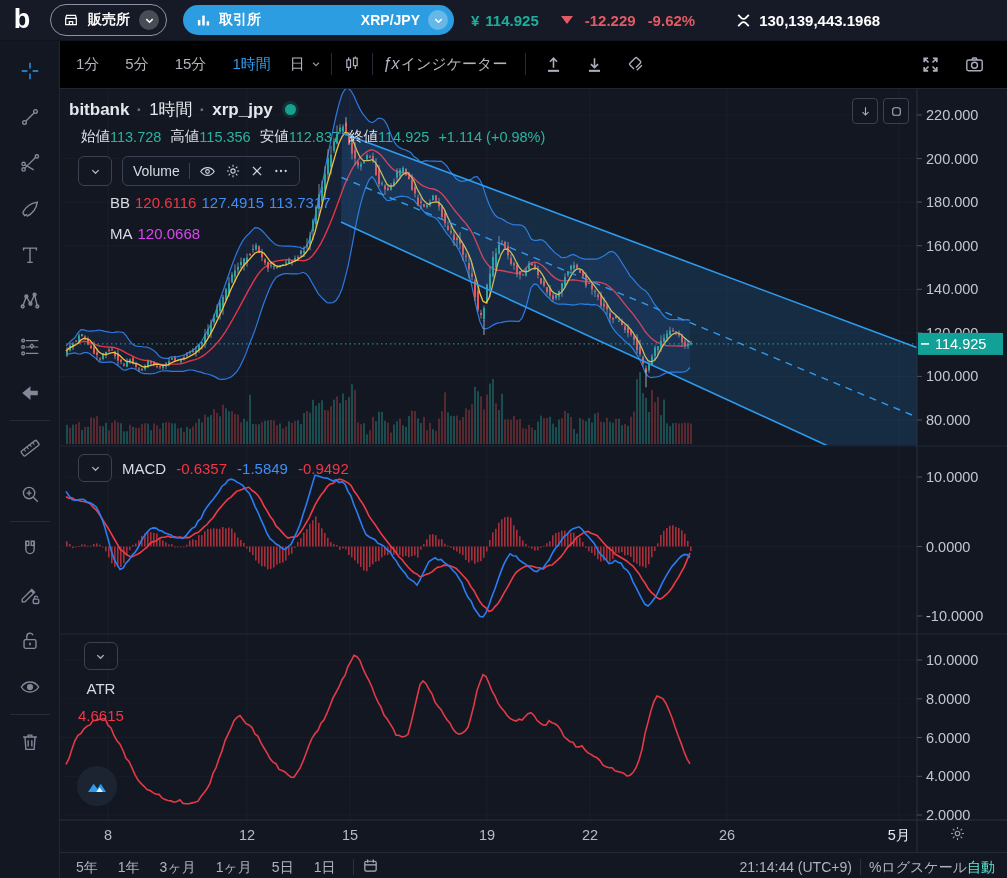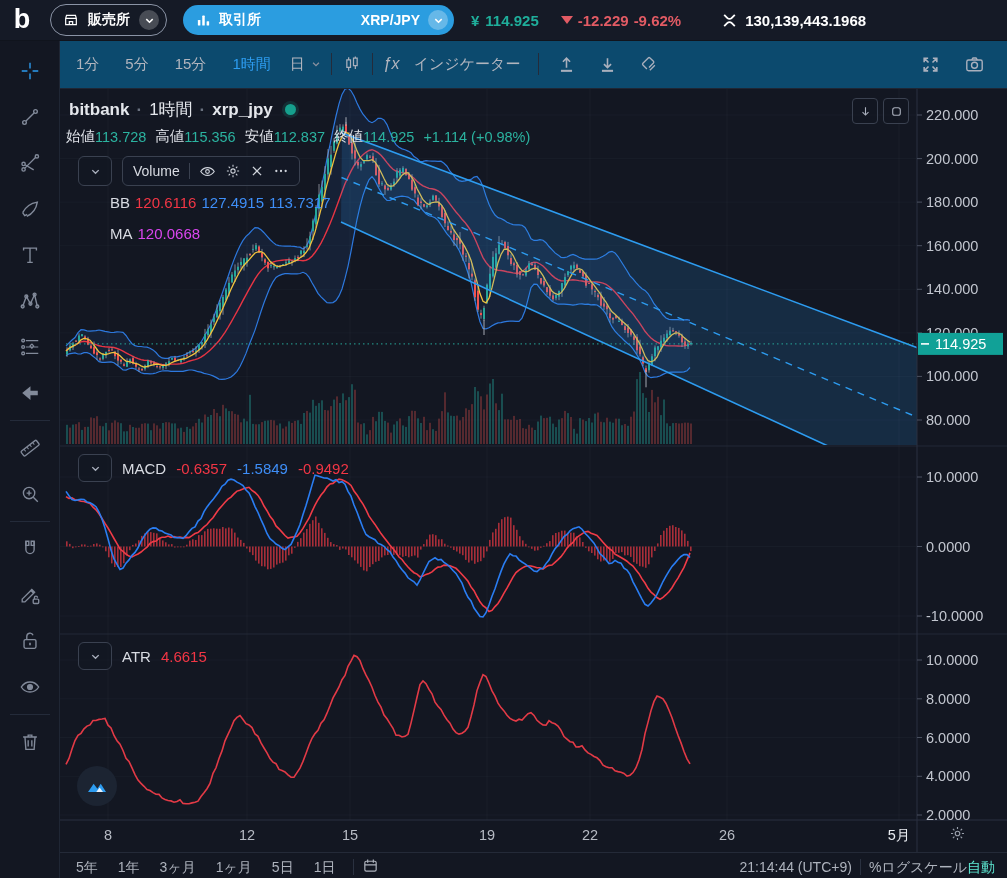--- a/index.html
+++ b/index.html
@@ -11,63 +11,63 @@
           display:flex;align-items:center;z-index:40;border-bottom:1px solid #10141d;}
   .logo-b{margin-left:8px;width:28px;height:28px;color:#fff;font-weight:700;font-size:27px;
           line-height:26px;text-align:center;}
   .pill{height:30px;border-radius:16px;display:flex;align-items:center;color:#fff;font-size:14px;font-weight:700;}
   .pill-exchange{margin-left:16px;width:252px;background:#2b9de0;padding:0 6px 0 13px;justify-content:space-between;cursor:pointer;}
   .pill-otc{margin-left:14px;background:transparent;border:1px solid #8a93a5;padding:0 7px 0 12px;gap:9px;cursor:pointer;}
   .pill .grp{display:flex;align-items:center;gap:8px;}
   .chev-circle{width:20px;height:20px;border-radius:50%;background:rgba(255,255,255,.28);
                display:flex;align-items:center;justify-content:center;}
   .tb-price{margin-left:17px;font-size:15px;font-weight:700;color:#1fae9b;display:flex;gap:6px;align-items:center;}
-  .tb-change{margin-left:22px;font-size:15px;font-weight:700;color:#e25b64;display:flex;gap:5px;align-items:center;}
+  .tb-change{margin-left:22px;font-size:15px;font-weight:700;color:#e25b64;display:flex;gap:12px;align-items:center;}
   .tri-down{width:0;height:0;border-left:6px solid transparent;border-right:6px solid transparent;border-top:8px solid #e25b64;}
   .tb-balance{margin-left:40px;font-size:15px;font-weight:700;color:#fff;display:flex;gap:7px;align-items:center;}
   
   .toolbar{position:absolute;left:60px;top:40px;width:947px;height:48px;display:flex;align-items:center;
-           font-size:15px;color:#b2b5be;border-bottom:1px solid #1f2634;z-index:30;background:#0c4a6e;}
+           font-size:15px;color:#b2b5be;border-bottom:1px solid #1f2634;z-index:30;background:#000000;}
   .tb-int{padding:0 13px;cursor:pointer;}
   .tb-int.active{color:#2d9cf0;}
   .tb-item{cursor:pointer;display:flex;align-items:center;}
   .tb-sep{width:1px;height:22px;background:#242b3a;margin:0 10px;}
   .tb-right{margin-left:auto;display:flex;align-items:center;gap:24px;margin-right:22px;color:#aab0bd;}
   
   .sidebar{position:absolute;left:0;top:40px;width:60px;height:838px;background:#131722;
            border-right:1px solid #1f2634;display:flex;flex-direction:column;align-items:center;
            padding-top:8px;box-sizing:border-box;z-index:30;}
   .side-tool{width:44px;height:46px;display:flex;align-items:center;justify-content:center;color:#828a9a;cursor:pointer;border-radius:6px;}
   .side-tool.active{color:#2d9cf0;}
   .side-div{width:40px;height:1px;background:#242b3a;margin:4px 0;}
   .side-collapse{position:absolute;left:48px;top:766px;color:#5d6575;font-size:14px;cursor:pointer;}
   
   .chart-area{position:absolute;left:60px;top:88px;width:947px;height:764px;z-index:10;}
   .overlay{position:absolute;z-index:20;}
   .title-row{left:9px;top:10px;display:flex;align-items:center;font-size:17px;color:#e4e7ec;}
   .title-row .sep{color:#6b7280;margin:0 7px;font-weight:700;}
   .t-bold{font-weight:700;}
   .live-dot{width:11px;height:11px;border-radius:50%;background:#16a08d;margin-left:12px;box-shadow:0 0 0 3px rgba(22,160,141,.18);}
-  .ohlc-row{left:6px;top:39px;display:flex;align-items:center;font-size:14.5px;}
+  .ohlc-row{left:21px;top:39px;display:flex;align-items:center;font-size:14.5px;}
   .ohlc-row .lbl{color:#dfe2e8;}
   .ohlc-row .val{color:#2bb3a0;margin-right:9px;}
   .chg{color:#2bb3a0;}
   .legend-box-row{left:18px;top:68px;display:flex;align-items:center;gap:10px;}
   .chev-box{width:34px;height:30px;border:1px solid #3a4150;border-radius:6px;background:rgba(19,23,34,.55);
             display:flex;align-items:center;justify-content:center;color:#aab0bd;cursor:pointer;box-sizing:border-box;}
   .vol-box{height:30px;border:1px solid #3a4150;border-radius:6px;background:rgba(20,25,38,.92);
            display:flex;align-items:center;gap:9px;padding:0 10px;box-sizing:border-box;}
   .vol-box .vsep{width:1px;height:16px;background:#3a4150;}
   .vol-box .vlabel{font-size:14px;color:#d8dbe2;}
   .vol-ic{color:#cfd3db;display:flex;cursor:pointer;}
   .ind-row{display:flex;align-items:center;gap:5px;font-size:15px;}
   .bb-row{left:50px;top:106px;}
   .ma-row{left:50px;top:137px;}
   .macd-row{left:18px;top:366px;display:flex;align-items:center;gap:10px;font-size:15px;}
-  .atr-row{left:18px;top:554px;display:flex;align-items:center;gap:10px;font-size:15px;}
+  .atr-row{left:18px;top:554px;display:flex;align-items:center;gap:10px;font-size:15px;flex-direction:column;}
   .macd-row .chev-box,.atr-row .chev-box{height:28px;}
   .ind-lbl{color:#d8dbe2;}
   .v-red{color:#f23645;} .v-blue{color:#3e8ef7;} .v-yellow{color:#d946ef;}
   .pane-btns{left:792px;top:10px;display:flex;gap:5px;}
   .pane-btn{width:26px;height:26px;border:1px solid #3a4150;border-radius:4px;background:rgba(19,23,34,.8);
             display:flex;align-items:center;justify-content:center;color:#aab0bd;cursor:pointer;box-sizing:border-box;}
   .watermark{left:17px;top:678px;width:40px;height:40px;border-radius:50%;background:#1c2432;
              display:flex;align-items:center;justify-content:center;}
   .axis-gear{left:889px;top:737px;color:#9aa0ac;cursor:pointer;}
   
@@ -150,21 +150,21 @@
         <path d="M5 9l7 7 7-7"></path>
       </svg>
   </span>
   <span class="tb-sep"></span>
   <span class="tb-item">
     <svg width="20" height="20" viewBox="0 0 24 24" fill="none" stroke="#aab0bd" stroke-width="1.5">
         <path d="M8 4v3M8 16v4M5.8 7h4.4v9H5.8zM16 3v2M16 14v4M13.8 5h4.4v9h-4.4z"></path>
       </svg>
   </span>
   <span class="tb-sep"></span>
-  <span class="tb-item" style="gap:14px;">
+  <span class="tb-item" style="gap:1px;">
     <span style="font-style:italic;font-size:16px;">ƒx</span>
     <span>インジケーター</span>
   </span>
   <span class="tb-sep" style="margin-left:18px;"></span>
   <span class="tb-item" style="margin-left:8px;">
     <svg width="19" height="19" viewBox="0 0 24 24" fill="none" stroke="#aab0bd" stroke-width="2">
         <path d="M12 16V4M7.5 8.5L12 4l4.5 4.5"></path>
         <path d="M5 20h14" stroke-width="2.6"></path>
       </svg>
   </span>

